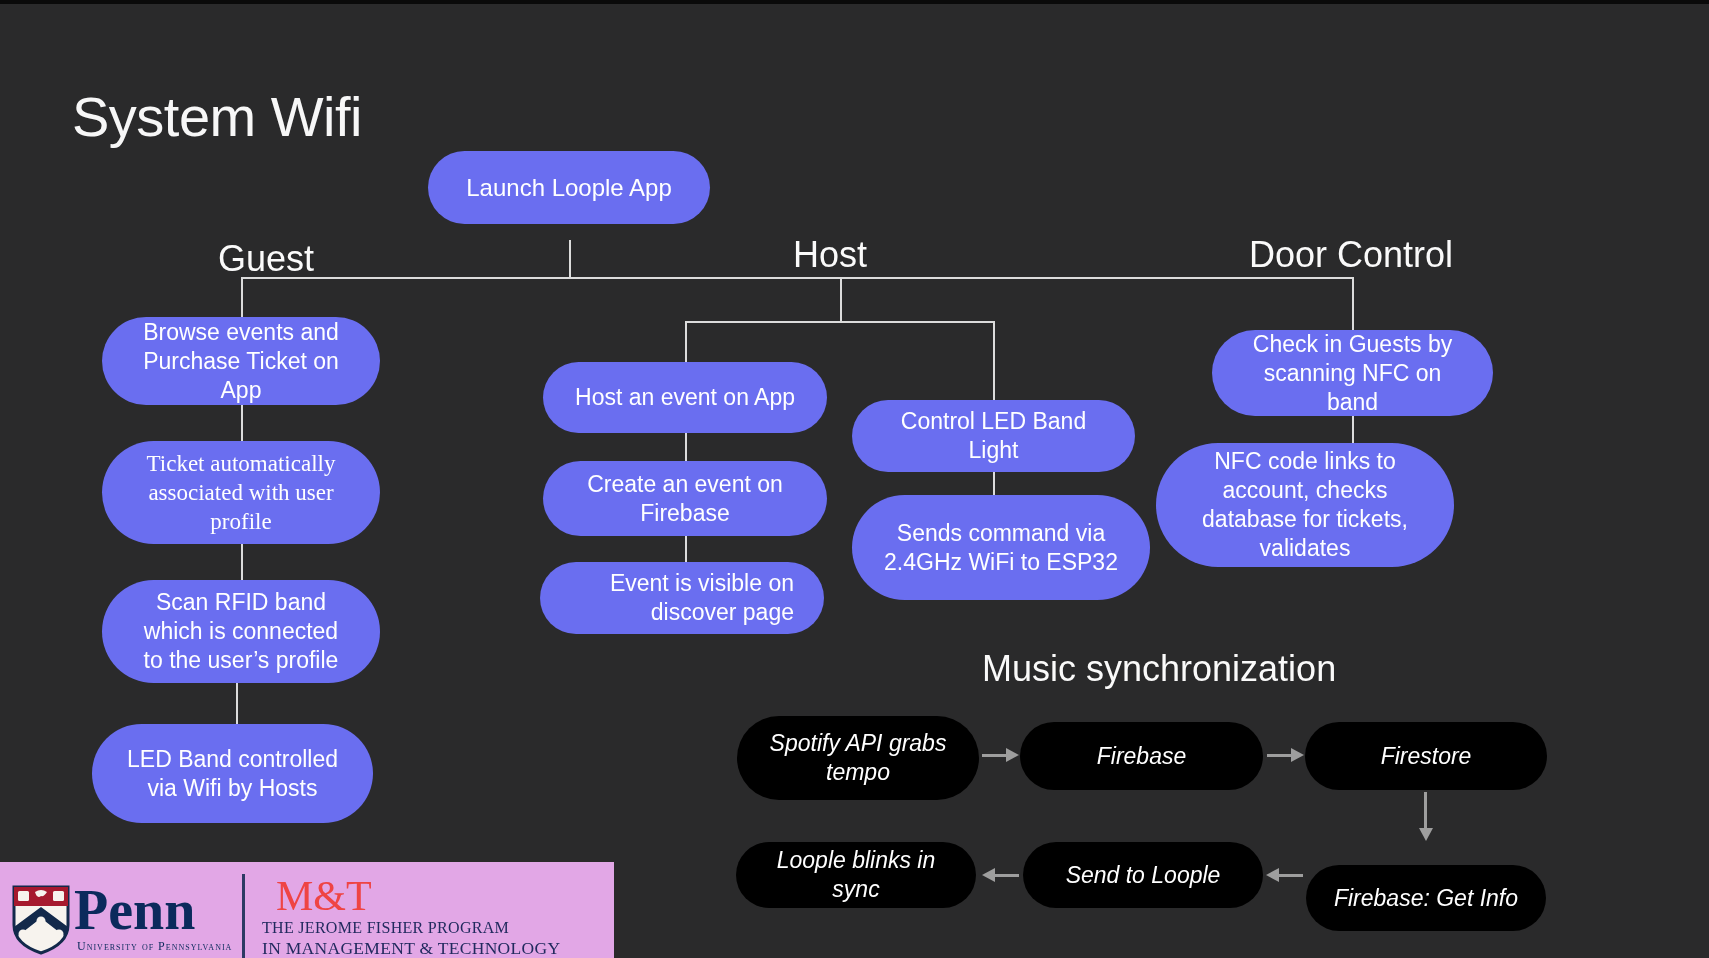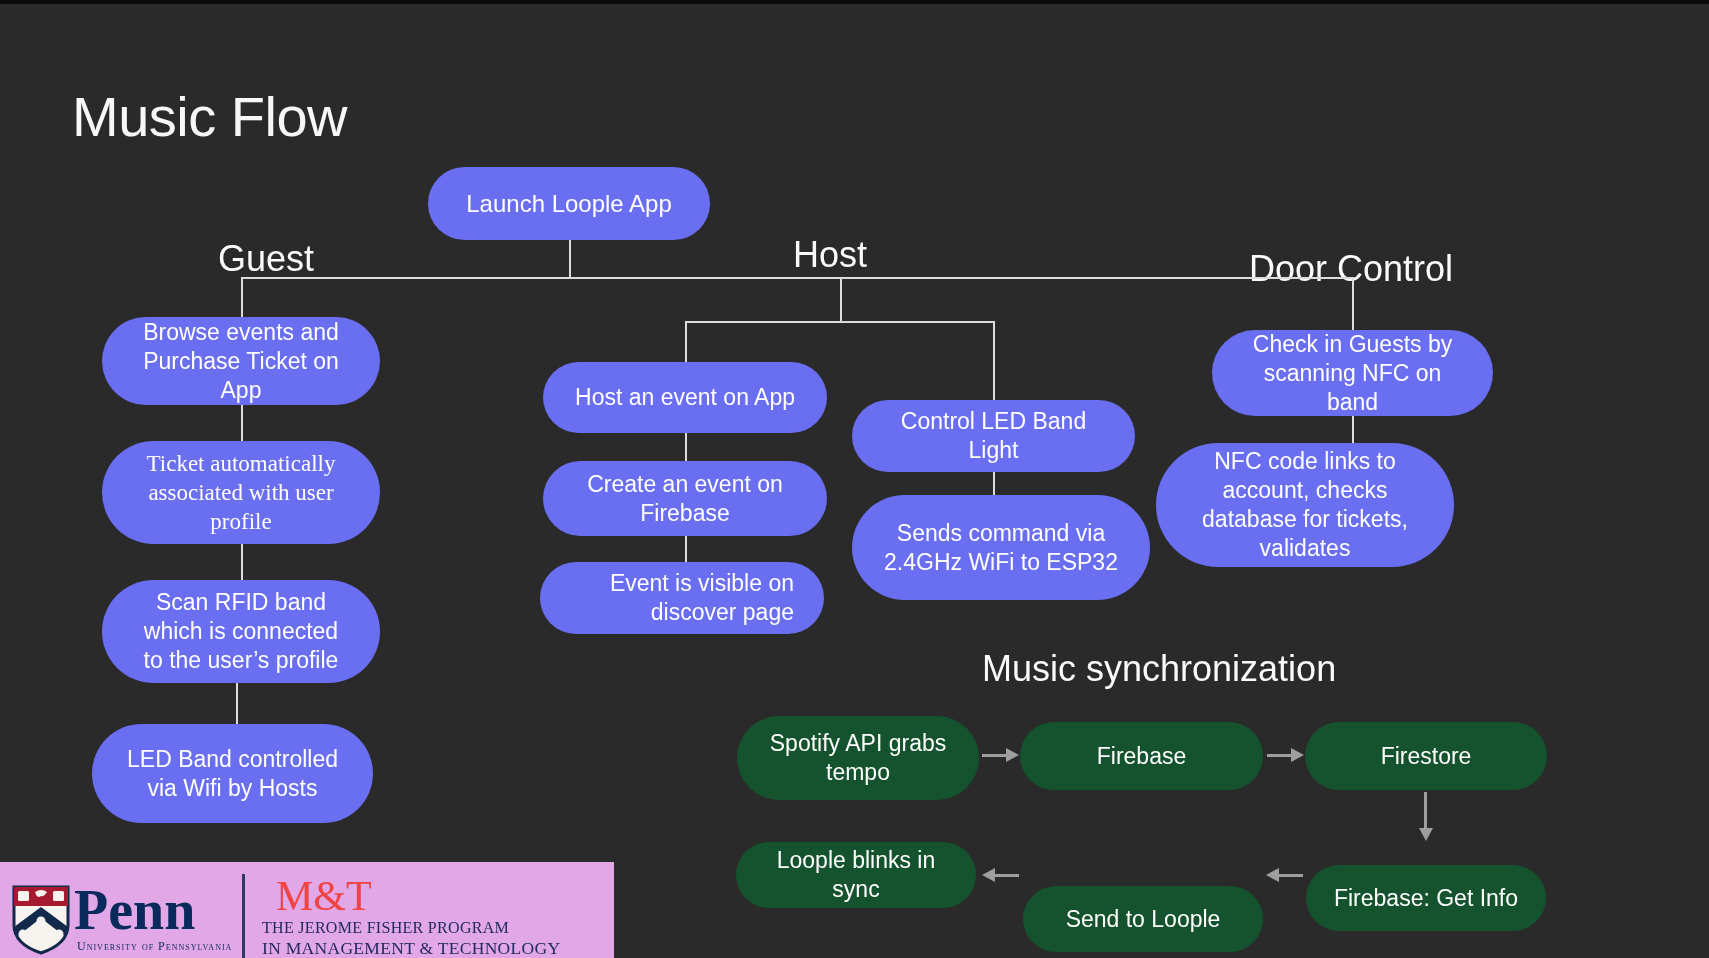--- a/index.html
+++ b/index.html
@@ -15,21 +15,21 @@
   }
   .colhead{
     position:absolute;font-size:36px;font-weight:400;color:#fafafa;letter-spacing:0px;white-space:nowrap;
   }
   .pill{
     position:absolute;border-radius:999px;
     display:flex;align-items:center;justify-content:center;text-align:center;
     color:#ffffff;font-size:23px;line-height:29px;box-sizing:border-box;
   }
   .blue{background:#6a6ef0;}
-  .pink{background:#14532d;}
+  .pink{background:#000000;font-style:italic;}
   .pad-sm{padding:0 16px;}
   .pad-lg{padding:0 30px;}
   .pad-md{padding:0 24px;}
   .cline{position:absolute;background:#dcdcdc;}
   .cline.v{width:2px;}
   .cline.h{height:2px;}
   .aline{position:absolute;background:#9e9e9e;}
   .aline.h{height:3px;}
   .aline.v{width:3px;}
   .ahead{position:absolute;width:0;height:0;}
@@ -65,65 +65,65 @@
     font-family:"Liberation Serif","DejaVu Serif",serif;
     font-size:17.5px;color:#212a5e;letter-spacing:0.3px;white-space:nowrap;
   }
 </style>
 </head>
 <body>
 
 <div class="slide">
   <div class="topstrip"></div>
 
-  <div class="title">Music Flow</div>
+  <div class="title">System Wifi</div>
 
   <div class="colhead" style="left:218px;top:238px;">Guest</div>
   <div class="colhead" style="left:793px;top:234px;">Host</div>
-  <div class="colhead" style="left:1249px;top:248px;">Door Control</div>
+  <div class="colhead" style="left:1249px;top:234px;">Door Control</div>
   <div class="colhead" style="left:982px;top:648px;">Music synchronization</div>
 
   <div class="cline v" style="left:569px;top:240px;height:38px;"></div>
   <div class="cline h" style="left:241px;top:277px;width:1112px;"></div>
   <div class="cline v" style="left:241px;top:277px;height:40px;"></div>
   <div class="cline v" style="left:241px;top:405px;height:36px;"></div>
   <div class="cline v" style="left:241px;top:544px;height:36px;"></div>
   <div class="cline v" style="left:236px;top:683px;height:41px;"></div>
   <div class="cline v" style="left:840px;top:277px;height:45px;"></div>
   <div class="cline h" style="left:685px;top:321px;width:310px;"></div>
   <div class="cline v" style="left:685px;top:321px;height:41px;"></div>
   <div class="cline v" style="left:685px;top:433px;height:28px;"></div>
   <div class="cline v" style="left:685px;top:536px;height:26px;"></div>
   <div class="cline v" style="left:993px;top:321px;height:79px;"></div>
   <div class="cline v" style="left:993px;top:472px;height:23px;"></div>
   <div class="cline v" style="left:1352px;top:277px;height:53px;"></div>
   <div class="cline v" style="left:1352px;top:416px;height:27px;"></div>
 
-  <div class="pill blue pad-sm" style="left:428px;top:167px;width:282px;height:73px;font-size:24px;">Launch Loople App</div>
+  <div class="pill blue pad-sm" style="left:428px;top:151px;width:282px;height:73px;font-size:24px;">Launch Loople App</div>
 
   <div class="pill blue pad-lg" style="left:102px;top:317px;width:278px;height:88px;">Browse events and Purchase Ticket on App</div>
   <div class="pill blue pad-lg" style="left:102px;top:441px;width:278px;height:103px;font-family:Liberation Serif, serif;">Ticket automatically associated with user profile</div>
   <div class="pill blue pad-lg" style="left:102px;top:580px;width:278px;height:103px;">Scan RFID band which is connected to the user’s profile</div>
   <div class="pill blue pad-lg" style="left:92px;top:724px;width:281px;height:99px;">LED Band controlled via Wifi by Hosts</div>
 
   <div class="pill blue pad-sm" style="left:543px;top:362px;width:284px;height:71px;">Host an event on App</div>
   <div class="pill blue pad-lg" style="left:543px;top:461px;width:284px;height:75px;">Create an event on Firebase</div>
   <div class="pill blue pad-lg" style="left:540px;top:562px;width:284px;height:72px;text-align:right;">Event is visible on discover page</div>
 
   <div class="pill blue pad-lg" style="left:852px;top:400px;width:283px;height:72px;">Control LED Band Light</div>
   <div class="pill blue pad-lg" style="left:852px;top:495px;width:298px;height:105px;">Sends command via 2.4GHz WiFi to ESP32</div>
 
   <div class="pill blue pad-lg" style="left:1212px;top:330px;width:281px;height:86px;">Check in Guests by scanning NFC on band</div>
   <div class="pill blue pad-lg" style="left:1156px;top:443px;width:298px;height:124px;">NFC code links to account, checks database for tickets, validates</div>
 
   <div class="pill pink pad-md" style="left:737px;top:716px;width:242px;height:84px;">Spotify API grabs tempo</div>
   <div class="pill pink pad-sm" style="left:1020px;top:722px;width:243px;height:68px;">Firebase</div>
   <div class="pill pink pad-sm" style="left:1305px;top:722px;width:242px;height:68px;">Firestore</div>
   <div class="pill pink pad-md" style="left:736px;top:842px;width:240px;height:66px;">Loople blinks in sync</div>
-  <div class="pill pink pad-sm" style="left:1023px;top:842px;width:240px;height:66px;margin-top:44px;">Send to Loople</div>
+  <div class="pill pink pad-sm" style="left:1023px;top:842px;width:240px;height:66px;">Send to Loople</div>
   <div class="pill pink pad-sm" style="left:1306px;top:842px;width:240px;height:66px;margin-top:23px;">Firebase: Get Info</div>
 
   <div class="aline h" style="left:982px;top:754px;width:24px;"></div>
   <div class="ahead right" style="left:1006px;top:748px;"></div>
   <div class="aline h" style="left:1267px;top:754px;width:24px;"></div>
   <div class="ahead right" style="left:1291px;top:748px;"></div>
   <div class="aline v" style="left:1424px;top:792px;height:36px;"></div>
   <div class="ahead down" style="left:1419px;top:828px;"></div>
   <div class="ahead left" style="left:1266px;top:868px;"></div>
   <div class="aline h" style="left:1279px;top:874px;width:24px;"></div>

